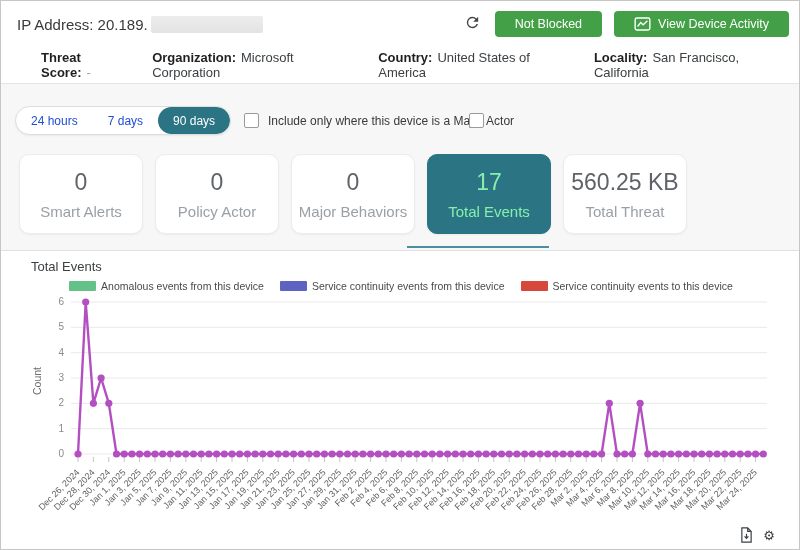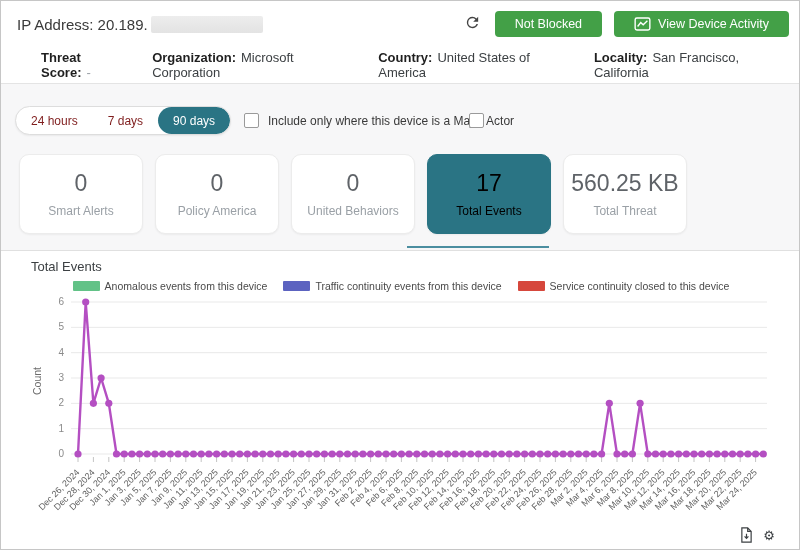--- a/index.html
+++ b/index.html
@@ -25,36 +25,36 @@
                font-family:inherit; padding:10px 20px; margin-left:12px; cursor:pointer; display:flex;
                align-items:center; gap:7px; height:26px; }
   .hdr-row2 { position:absolute; top:49px; left:16px; right:10px; display:flex; gap:22px; font-size:13px; align-items:baseline;margin-left:24px; }
   .info-pair b { color:#1f1f1f; font-weight:bold; }
   .info-pair span { color:#3c4043; margin-left:5px; }
   
   .filter-section { position:absolute; top:82px; left:0; width:800px; height:168px; background:#f7f7f8;
                     border-top:1px solid #e4e4e4; border-bottom:1px solid #e0e0e0; }
   .range-control { position:absolute; top:22px; left:14px; display:flex; background:#fff; border:1px solid #ddd;
                    border-radius:15px; box-shadow:0 1px 2px rgba(0,0,0,.06); overflow:hidden; height:29px; }
-  .range-btn { border:none; background:transparent; font-family:inherit; font-size:12px; color:#7f1d1d;
+  .range-btn { border:none; background:transparent; font-family:inherit; font-size:12px; color:#1d4ed8;
                padding:0 15px; cursor:pointer; }
   .range-btn.selected { background:var(--teal); color:#fff; border-radius:15px; }
   .chk-group { position:absolute; display:flex; align-items:center; gap:9px; }
   .chk-group.first { left:243px; top:29px; }
   .chk-group.second { left:468px; top:29px; }
   .chk-box { width:15px; height:15px; border:1.5px solid #9a9a9a; border-radius:2px; background:#fff; cursor:pointer; }
   .chk-label { font-size:12px; color:#3a3a3a; }
   .cards { position:absolute; top:70px; left:18px; display:flex; gap:12px; }
   .stat-card { width:124px; height:80px; background:#fff; border:1px solid #ececec; border-radius:10px;
                box-shadow:0 1px 2px rgba(0,0,0,.05); display:flex; flex-direction:column; align-items:center;
                justify-content:center; gap:7px; cursor:pointer; }
   .stat-card .val { font-size:23px; color:#5f6368; white-space:nowrap; }
-  .stat-card .lbl { font-size:12px; color:#9aa0a6; }
+  .stat-card .lbl { font-size:15px; color:#9aa0a6; }
   .stat-card.selected { background:var(--teal); border-color:var(--teal); }
-  .stat-card.selected .val, .stat-card.selected .lbl { color:#000000; }
+  .stat-card.selected .val, .stat-card.selected .lbl { color:#86efac; }
   .card-underline { position:absolute; top:162px; left:406px; width:142px; height:2px; background:#4b8ea0; }
   
   .chart-section { position:absolute; top:250px; left:0; width:800px; height:300px; background:#fff; }
   .chart-title { position:absolute; top:8px; left:30px; font-size:13px; color:#3c4043; }
   .legend { position:absolute; top:29px; left:0; width:800px; display:flex; justify-content:center; gap:16px; }
   .legend-item { display:flex; align-items:center; gap:5px; cursor:pointer; }
   .legend-swatch { width:27px; height:10px; border-radius:1px; background:#ccc; }
   .legend-label { font-size:10.5px; color:#4a4a4a; }
   #chart-svg { position:absolute; top:0; left:0; }
   .corner-icons { position:absolute; bottom:8px; right:26px; display:flex; align-items:center; gap:10px; }
@@ -120,25 +120,25 @@
     <div class="chk-box"></div>
   </div>
 
   <div class="cards">
     <div class="stat-card">
       <div class="val">0</div>
       <div class="lbl">Smart Alerts</div>
     </div>
     <div class="stat-card">
       <div class="val">0</div>
-      <div class="lbl">Policy America</div>
+      <div class="lbl">Policy Actor</div>
     </div>
     <div class="stat-card">
       <div class="val">0</div>
-      <div class="lbl">United Behaviors</div>
+      <div class="lbl">Major Behaviors</div>
     </div>
     <div class="stat-card selected">
       <div class="val">17</div>
       <div class="lbl">Total Events</div>
     </div>
     <div class="stat-card">
       <div class="val">560.25 KB</div>
       <div class="lbl">Total Threat</div>
     </div>
   </div>
@@ -148,25 +148,25 @@
 <div class="chart-section">
   <div class="chart-title">Total Events</div>
 
   <div class="legend">
     <div class="legend-item">
       <span class="legend-swatch" style="background: rgb(98, 194, 135);"></span>
       <span class="legend-label">Anomalous events from this device</span>
     </div>
     <div class="legend-item">
       <span class="legend-swatch" style="background: rgb(92, 99, 192);"></span>
-      <span class="legend-label">Traffic continuity events from this device</span>
+      <span class="legend-label">Service continuity events from this device</span>
     </div>
     <div class="legend-item">
       <span class="legend-swatch" style="background: rgb(214, 71, 60);"></span>
-      <span class="legend-label">Service continuity closed to this device</span>
+      <span class="legend-label">Service continuity events to this device</span>
     </div>
   </div>
 
   <svg id="chart-svg" width="800" height="300">
       <line x1="70" y1="203" x2="766" y2="203" stroke="#e9e9e9" stroke-width="1"></line>
       <text x="63" y="206" text-anchor="end" font-size="10" fill="#8a8a8a" font-family="Liberation Sans, sans-serif">0</text>
       <line x1="70" y1="177.67000000000002" x2="766" y2="177.67000000000002" stroke="#e9e9e9" stroke-width="1"></line>
       <text x="63" y="180.67000000000002" text-anchor="end" font-size="10" fill="#8a8a8a" font-family="Liberation Sans, sans-serif">1</text>
       <line x1="70" y1="152.34" x2="766" y2="152.34" stroke="#e9e9e9" stroke-width="1"></line>
       <text x="63" y="155.34" text-anchor="end" font-size="10" fill="#8a8a8a" font-family="Liberation Sans, sans-serif">2</text>

